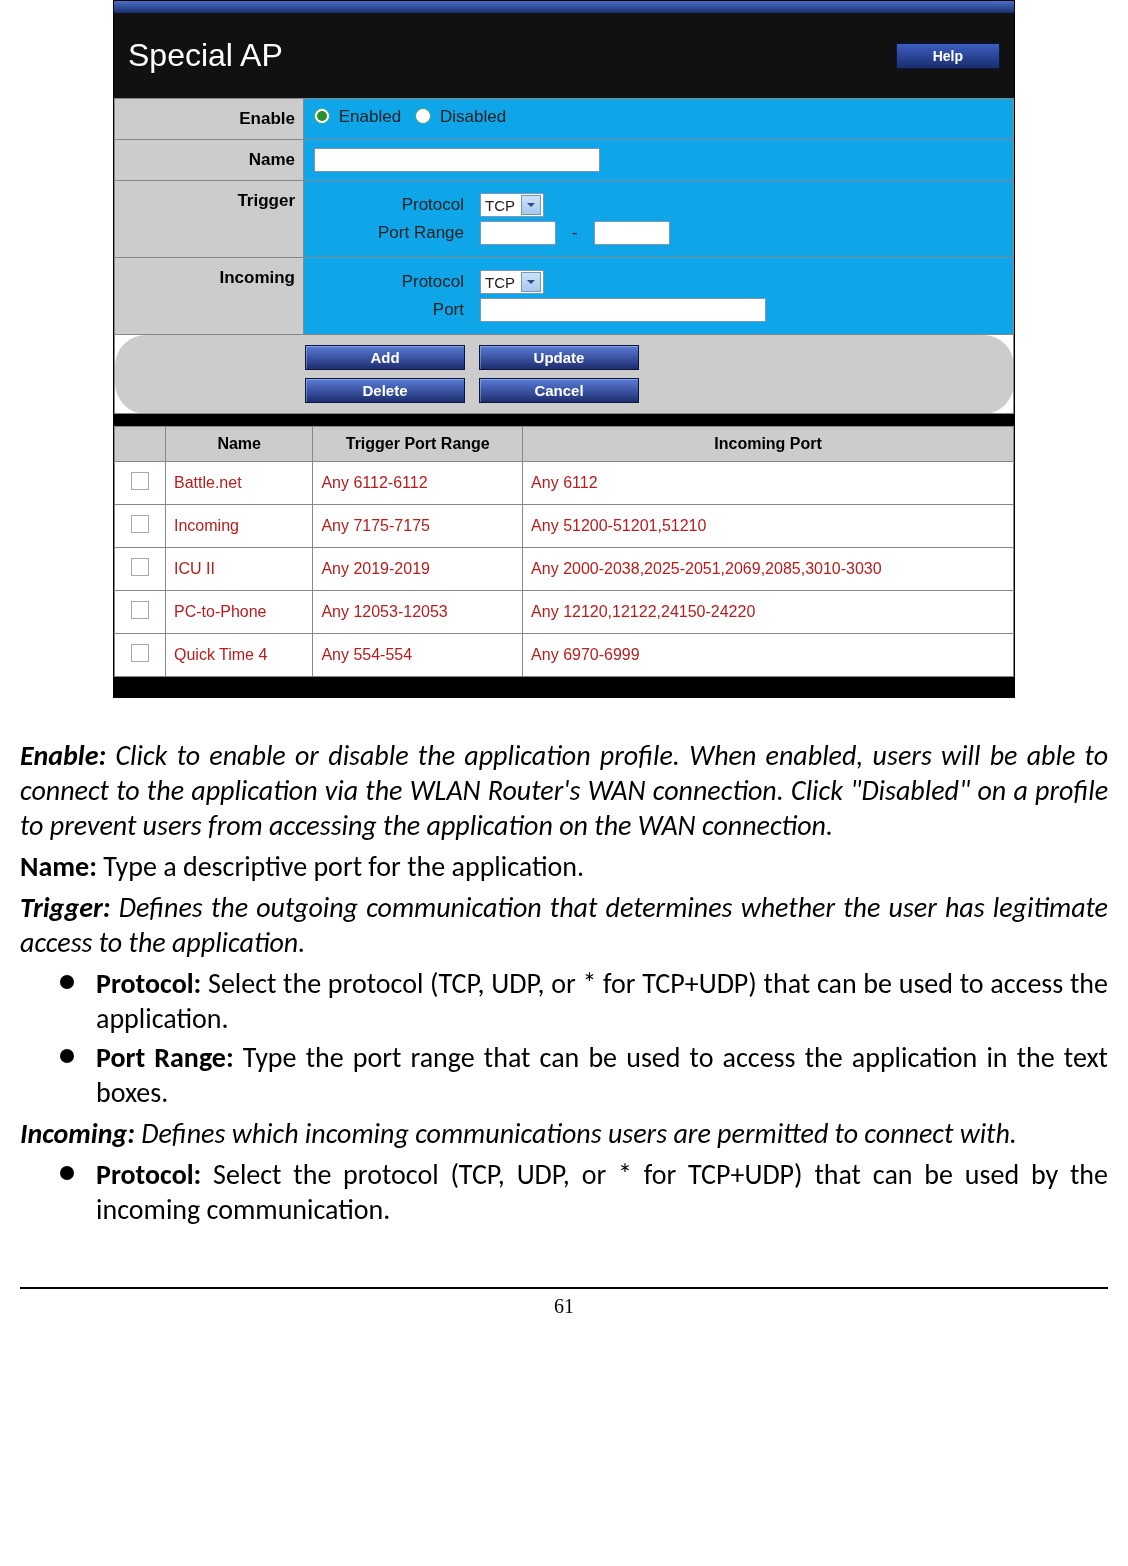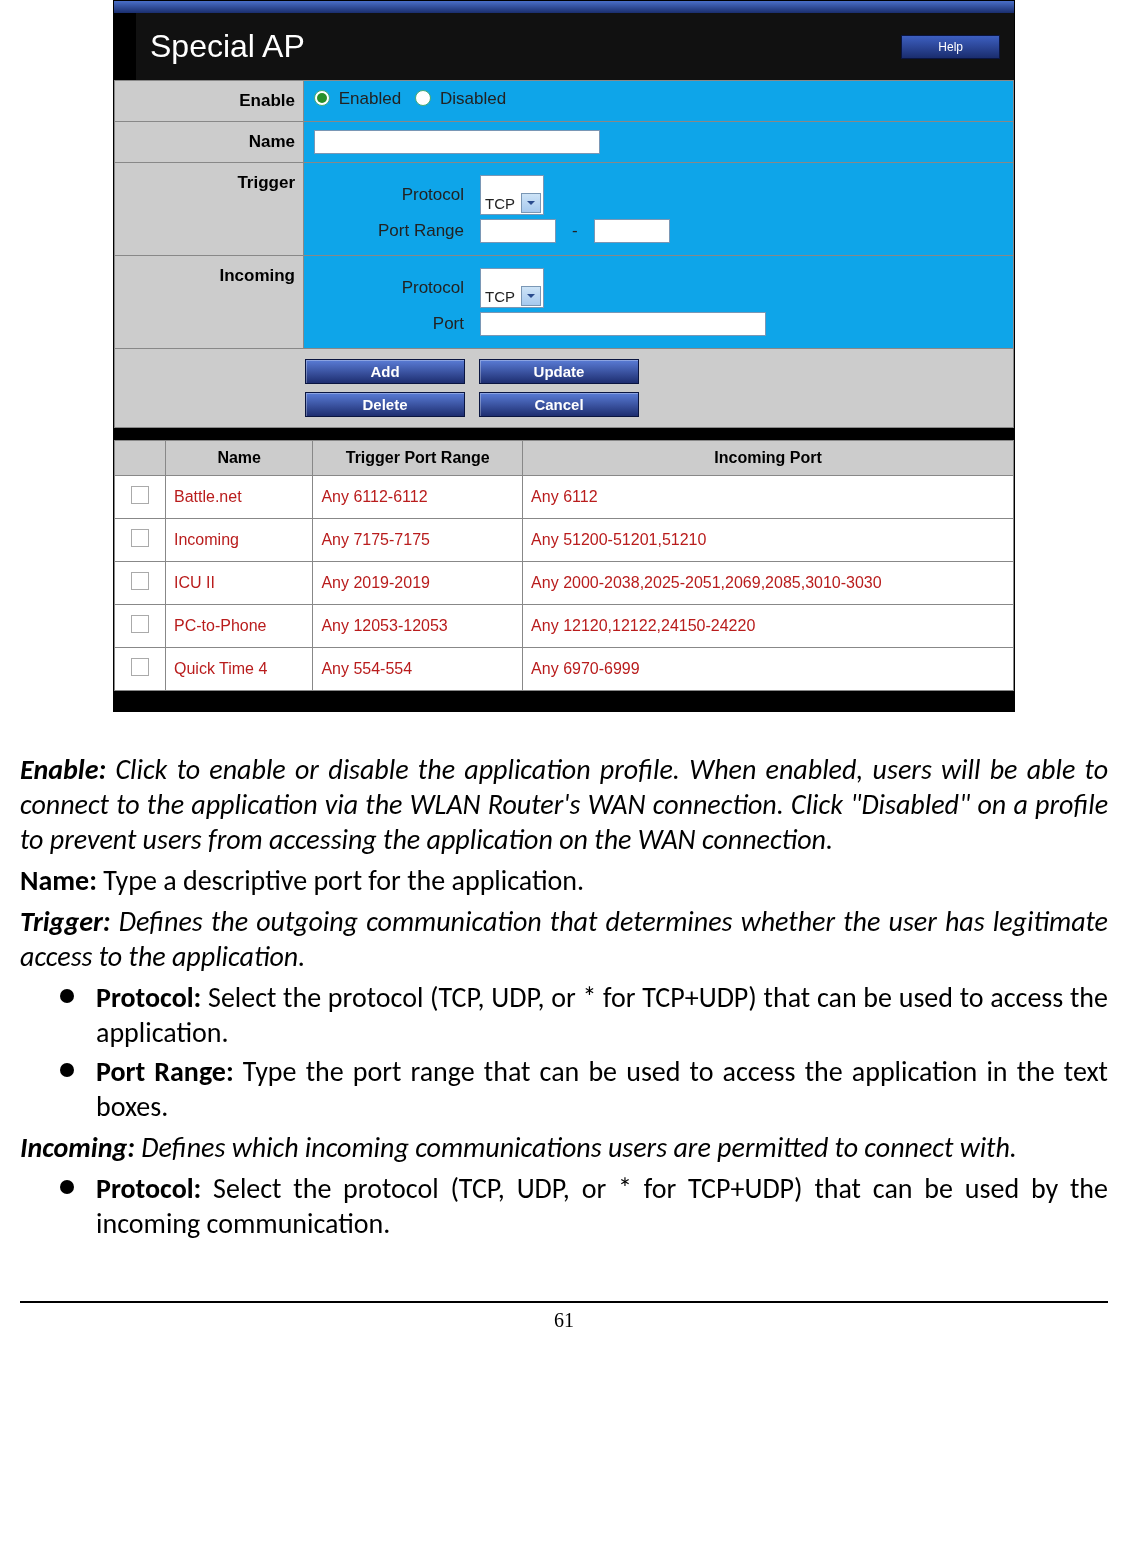--- a/index.html
+++ b/index.html
@@ -23,35 +23,34 @@
   }
   .title-bar {
     height: 12px;
     background: linear-gradient(to bottom, #4a6fc8 0%, #1a2e6e 100%);
   }
   .header-bar {
     background: #111;
     display: flex;
     justify-content: space-between;
     align-items: center;
-    padding: 15px 14px;
-    margin-left: 22px;
+    padding: 24px 14px;
   }
   .header-title {
     color: #fff;
     font-family: Arial, sans-serif;
     font-size: 32px;
   }
   .help-btn {
     display: inline-block;
     background: linear-gradient(to bottom, #3d5fc0, #1a2d6e);
     color: #fff;
     font-family: Arial, sans-serif;
-    font-weight: normal;
-    font-size: 12px;
+    font-weight: bold;
+    font-size: 14px;
     padding: 4px 36px;
     border: 1px solid #0a1540;
   }
   .form-body {
     background: #fff;
     padding: 0;
   }
   .outer-table {
     width: 100%;
     border-collapse: collapse;
@@ -114,37 +113,38 @@
     width: 110px;
     text-align: right;
   }
   .proto-select {
     display: inline-flex;
     align-items: center;
     border: 1px solid #7a97b5;
     background: #fff;
     height: 22px;
     font-size: 15px;
-    padding: 16px 2px 0 4px;
+    padding: 0 2px 0 4px;
   }
   .proto-select .chev {
     display: inline-flex;
     align-items: center;
     justify-content: center;
     width: 18px;
     height: 18px;
     margin-left: 6px;
     background: linear-gradient(to bottom, #cde3f7, #a7c9ee);
     border: 1px solid #7a97b5;
   }
   .proto-select .chev svg { width: 10px; height: 10px; }
   .btn-row-cell {
     background: #ccc;
     padding: 10px 10px;
     text-align: left;
+    border-radius: 31px;
   }
   .btn-grid {
     display: grid;
     grid-template-columns: 160px 160px;
     gap: 8px 14px;
     margin-left: 180px;
   }
   .router-btn {
     display: inline-block;
     text-align: center;

